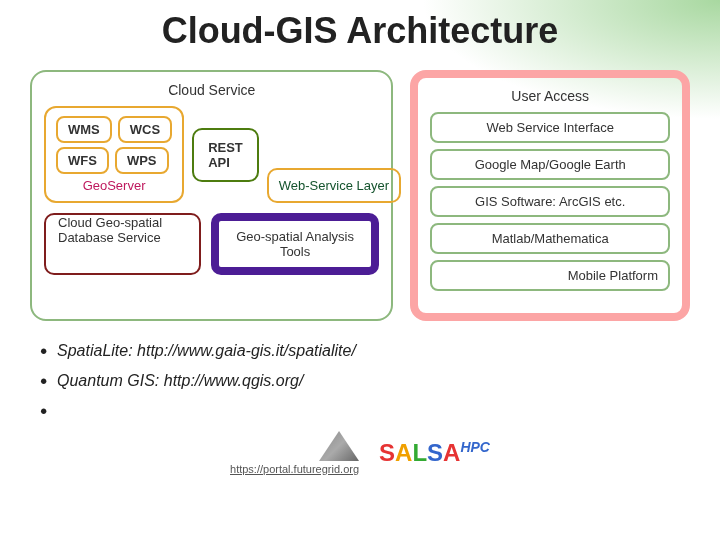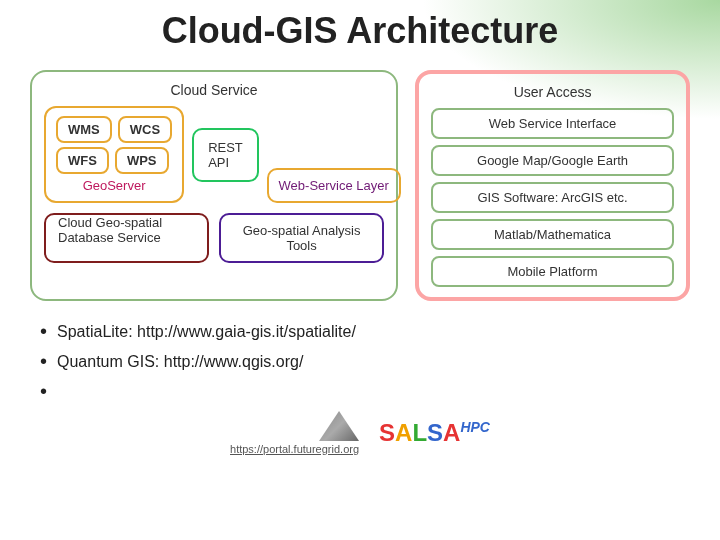--- a/index.html
+++ b/index.html
@@ -83,37 +83,37 @@
     }
 
     .geoserver-label {
       font-size: 13px;
       text-align: center;
       margin-top: 4px;
       color: #be185d;
     }
 
     .rest-api-box {
-      border: 2px solid #22c55e;
+      border: 2px solid #4d7c0f;
       border-radius: 10px;
       padding: 10px 14px;
       font-size: 13px;
-      font-weight: normal;
+      font-weight: bold;
       color: #333;
       display: flex;
       align-items: center;
       align-self: center;
     }
 
     .web-service-layer-box {
       border: 2px solid #e8a830;
       border-radius: 10px;
       padding: 8px 10px;
       font-size: 13px;
-      color: #701a75;
+      color: #14532d;
       align-self: flex-end;
       white-space: nowrap;
     }
 
     
     .cloud-bottom {
       display: flex;
       gap: 10px;
       margin-top: 10px;
       align-items: stretch;
@@ -122,32 +122,32 @@
     .cloud-geo-spatial-box {
       border: 2px solid #7f1d1d;
       border-radius: 10px;
       padding: 0 12px;
       font-size: 13px;
       color: #333;
       flex: 1;
     }
 
     .geo-spatial-tools-box {
-      border: 2px solid #4c1d95;
+      border: 8px solid #4c1d95;
       border-radius: 10px;
       padding: 8px 12px;
       font-size: 13px;
       color: #333;
       flex: 1;
       text-align: center;
     }
 
     
     .user-access-box {
-      border: 4px solid #fca5a5;
+      border: 8px solid #fca5a5;
       border-radius: 16px;
       padding: 10px 12px;
       flex: 1;
       min-width: 0;
     }
 
     .user-access-label {
       text-align: center;
       font-size: 14px;
       color: #333;
@@ -158,36 +158,38 @@
       border: 2px solid #8db87e;
       border-radius: 8px;
       padding: 6px 10px;
       font-size: 13px;
       color: #333;
       margin-bottom: 6px;
       text-align: center;
     }
 
     .ua-item:last-child {
-      margin-bottom: 0;
+      margin-bottom: 12px;
+      text-align: right;
     }
 
     
     .bullets {
       margin-top: 10px;
       padding-left: 10px;
     }
 
     .bullet {
       display: flex;
-      align-items: flex-end;
+      align-items: center;
       font-size: 16px;
       color: #222;
       margin-bottom: 6px;
       line-height: 1.4;
+      font-style: italic;
     }
 
     .bullet::before {
       content: '•';
       font-size: 20px;
       margin-right: 10px;
       line-height: 1.2;
       flex-shrink: 0;
     }
 

